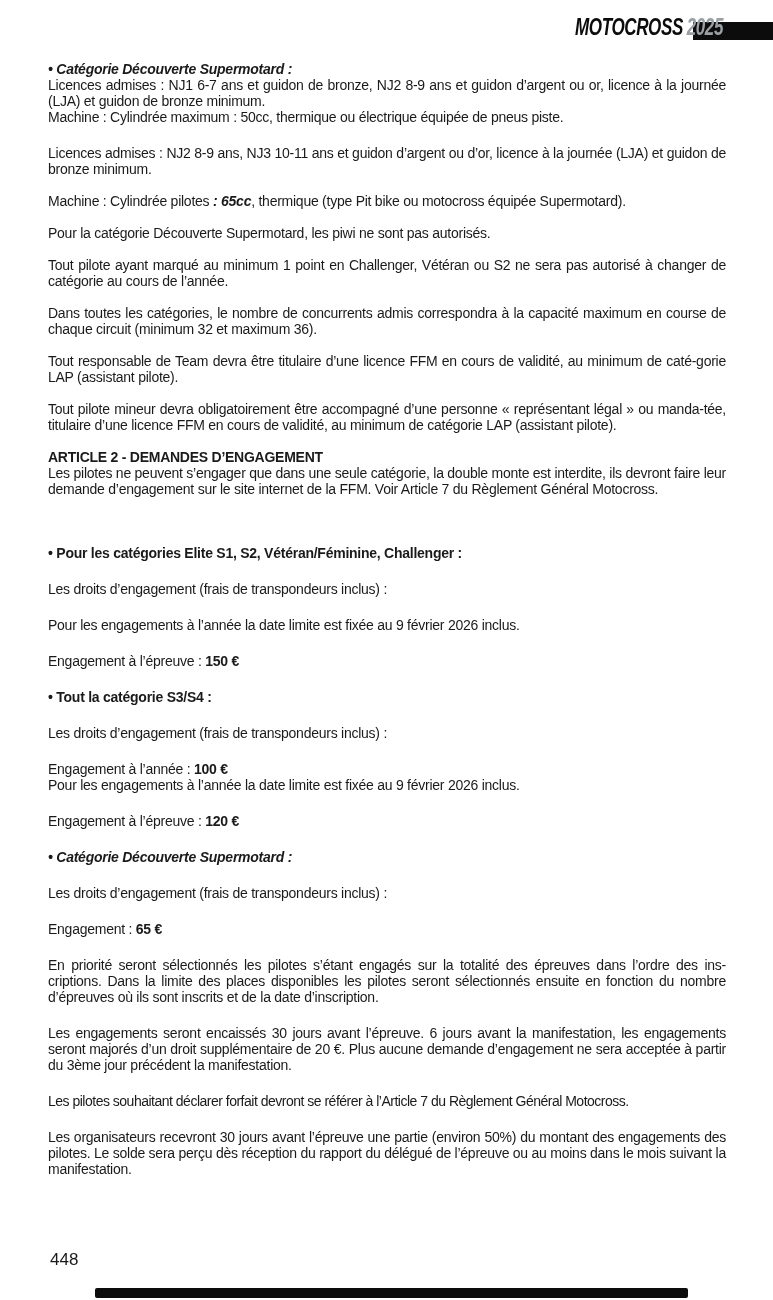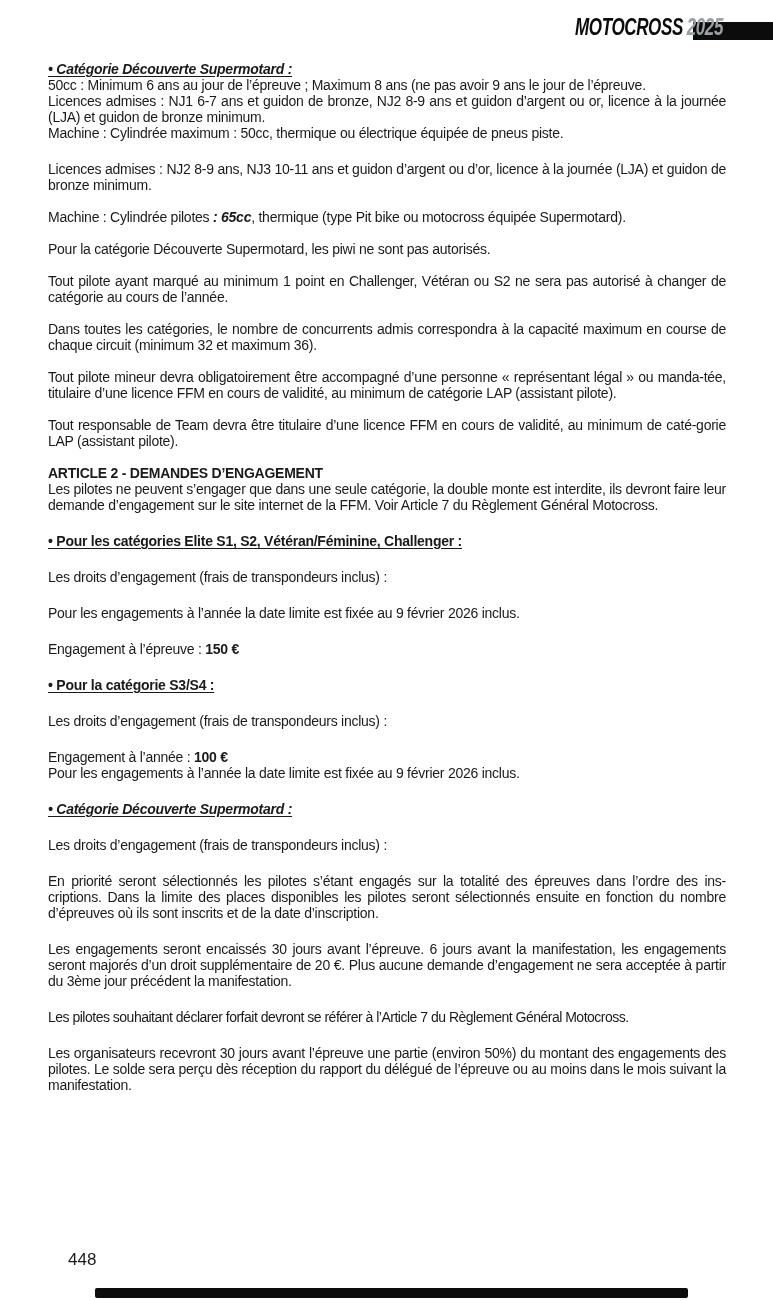--- a/index.html
+++ b/index.html
@@ -21,64 +21,65 @@
   .logo .year{color:#9aa0a3;margin-left:5px;}
 
   
   .content{
     position:absolute;left:48px;top:61px;width:678px;
     font-size:14px;line-height:16px;letter-spacing:-0.25px;
   }
   .para{margin:0;text-align:justify;}
   .gap-sm{margin-bottom:16px;}
   .gap-md{margin-bottom:20px;}
-  .gap-lg{margin-bottom:20px;}
+  .gap-lg{margin-bottom:48px;}
   .squeeze{letter-spacing:-0.5px;}
   .b{font-weight:bold;}
   .i{font-style:italic;}
-  .u{text-decoration:underline;text-underline-offset:2px;}
+  .u{text-underline-offset:2px;}
 
   
-  .page-number{position:absolute;left:68px;top:1250px;font-size:17px;line-height:20px;letter-spacing:0;color:#1a1a1a;}
+  .page-number{position:absolute;left:50px;top:1250px;font-size:17px;line-height:20px;letter-spacing:0;color:#1a1a1a;}
   .footer-bar{position:absolute;left:95px;top:1288px;width:593px;height:10px;background:#0c0c0c;border-radius:2px;}
 </style>
 </head>
 <body>
 
 <div class="page">
 
   <div class="header-bar"></div>
   <div class="logo">
     <span class="brand">MOTOCROSS</span><span class="year">2025</span>
   </div>
 
   <div class="content">
       <p class="para"><span class="b i u">• Catégorie Découverte Supermotard :</span></p>
-      <p class="para"><span>50cc : Minimum 6 ans au jour de l’épreuve ; Maximum 8 ans (ne pas avoir 9 ans le jour de l’épreuve.</span></p>
       <p class="para"><span>Licences admises : NJ1 6-7 ans et guidon de bronze, NJ2 8-9 ans et guidon d’argent ou or, licence à la journée (LJA) et guidon de bronze minimum.</span></p>
       <p class="para gap-md"><span>Machine : Cylindrée maximum : 50cc, thermique ou électrique équipée de pneus piste.</span></p>
       <p class="para gap-sm"><span>Licences admises : NJ2 8-9 ans, NJ3 10-11 ans et guidon d’argent ou d’or, licence à la journée (LJA) et guidon de bronze minimum.</span></p>
       <p class="para gap-sm"><span>Machine : Cylindrée pilotes </span><span class="b i">: 65cc</span><span>, thermique (type Pit bike ou motocross équipée Supermotard).</span></p>
       <p class="para gap-sm"><span>Pour la catégorie Découverte Supermotard, les piwi ne sont pas autorisés.</span></p>
       <p class="para gap-sm"><span>Tout pilote ayant marqué au minimum 1 point en Challenger, Vétéran ou S2 ne sera pas autorisé à changer de catégorie au cours de l’année.</span></p>
       <p class="para gap-sm"><span>Dans toutes les catégories, le nombre de concurrents admis correspondra à la capacité maximum en course de chaque circuit (minimum 32 et maximum 36).</span></p>
+      <p class="para gap-sm"><span>Tout responsable de Team devra être titulaire d’une licence FFM en cours de validité, au minimum de caté-gorie LAP (assistant pilote).</span></p>
       <p class="para gap-sm"><span>Tout pilote mineur devra obligatoirement être accompagné d’une personne « représentant légal » ou manda-tée, titulaire d’une licence FFM en cours de validité, au minimum de catégorie LAP (assistant pilote).</span></p>
-      <p class="para gap-sm"><span>Tout responsable de Team devra être titulaire d’une licence FFM en cours de validité, au minimum de caté-gorie LAP (assistant pilote).</span></p>
       <p class="para"><span class="b">ARTICLE 2 - DEMANDES D’ENGAGEMENT</span></p>
       <p class="para gap-lg"><span>Les pilotes ne peuvent s’engager que dans une seule catégorie, la double monte est interdite, ils devront faire leur demande d’engagement sur le site internet de la FFM. Voir Article 7 du Règlement Général Motocross.</span></p>
       <p class="para gap-md"><span class="b u">• Pour les catégories Elite S1, S2, Vétéran/Féminine, Challenger :</span></p>
       <p class="para gap-md"><span>Les droits d’engagement (frais de transpondeurs inclus) :</span></p>
       <p class="para gap-md"><span>Pour les engagements à l’année la date limite est fixée au 9 février 2026 inclus.</span></p>
       <p class="para gap-md"><span>Engagement à l’épreuve : </span><span class="b">150 €</span></p>
-      <p class="para gap-md"><span class="b u">• Pour la catégorie S3/S4 :</span></p>
+      <p class="para gap-md"><span class="b u">• Tout la catégorie S3/S4 :</span></p>
       <p class="para gap-md"><span>Les droits d’engagement (frais de transpondeurs inclus) :</span></p>
       <p class="para"><span>Engagement à l’année : </span><span class="b">100 €</span></p>
       <p class="para gap-md"><span>Pour les engagements à l’année la date limite est fixée au 9 février 2026 inclus.</span></p>
+      <p class="para gap-md"><span>Engagement à l’épreuve : </span><span class="b">120 €</span></p>
       <p class="para gap-md"><span class="b i u">• Catégorie Découverte Supermotard :</span></p>
       <p class="para gap-md"><span>Les droits d’engagement (frais de transpondeurs inclus) :</span></p>
+      <p class="para gap-md"><span>Engagement : </span><span class="b">65 €</span></p>
       <p class="para gap-md"><span>En priorité seront sélectionnés les pilotes s’étant engagés sur la totalité des épreuves dans l’ordre des ins-criptions. Dans la limite des places disponibles les pilotes seront sélectionnés ensuite en fonction du nombre d’épreuves où ils sont inscrits et de la date d’inscription.</span></p>
       <p class="para gap-md"><span>Les engagements seront encaissés 30 jours avant l’épreuve. 6 jours avant la manifestation, les engagements seront majorés d’un droit supplémentaire de 20 €. Plus aucune demande d’engagement ne sera acceptée à partir du 3ème jour précédent la manifestation.</span></p>
       <p class="para gap-md squeeze"><span>Les pilotes souhaitant déclarer forfait devront se référer à l’Article 7 du Règlement Général Motocross.</span></p>
       <p class="para"><span>Les organisateurs recevront 30 jours avant l’épreuve une partie (environ 50%) du montant des engagements des pilotes. Le solde sera perçu dès réception du rapport du délégué de l’épreuve ou au moins dans le mois suivant la manifestation.</span></p>
     </div>
 
   <div class="page-number">448</div>
   <div class="footer-bar"></div>
 
 </div>

